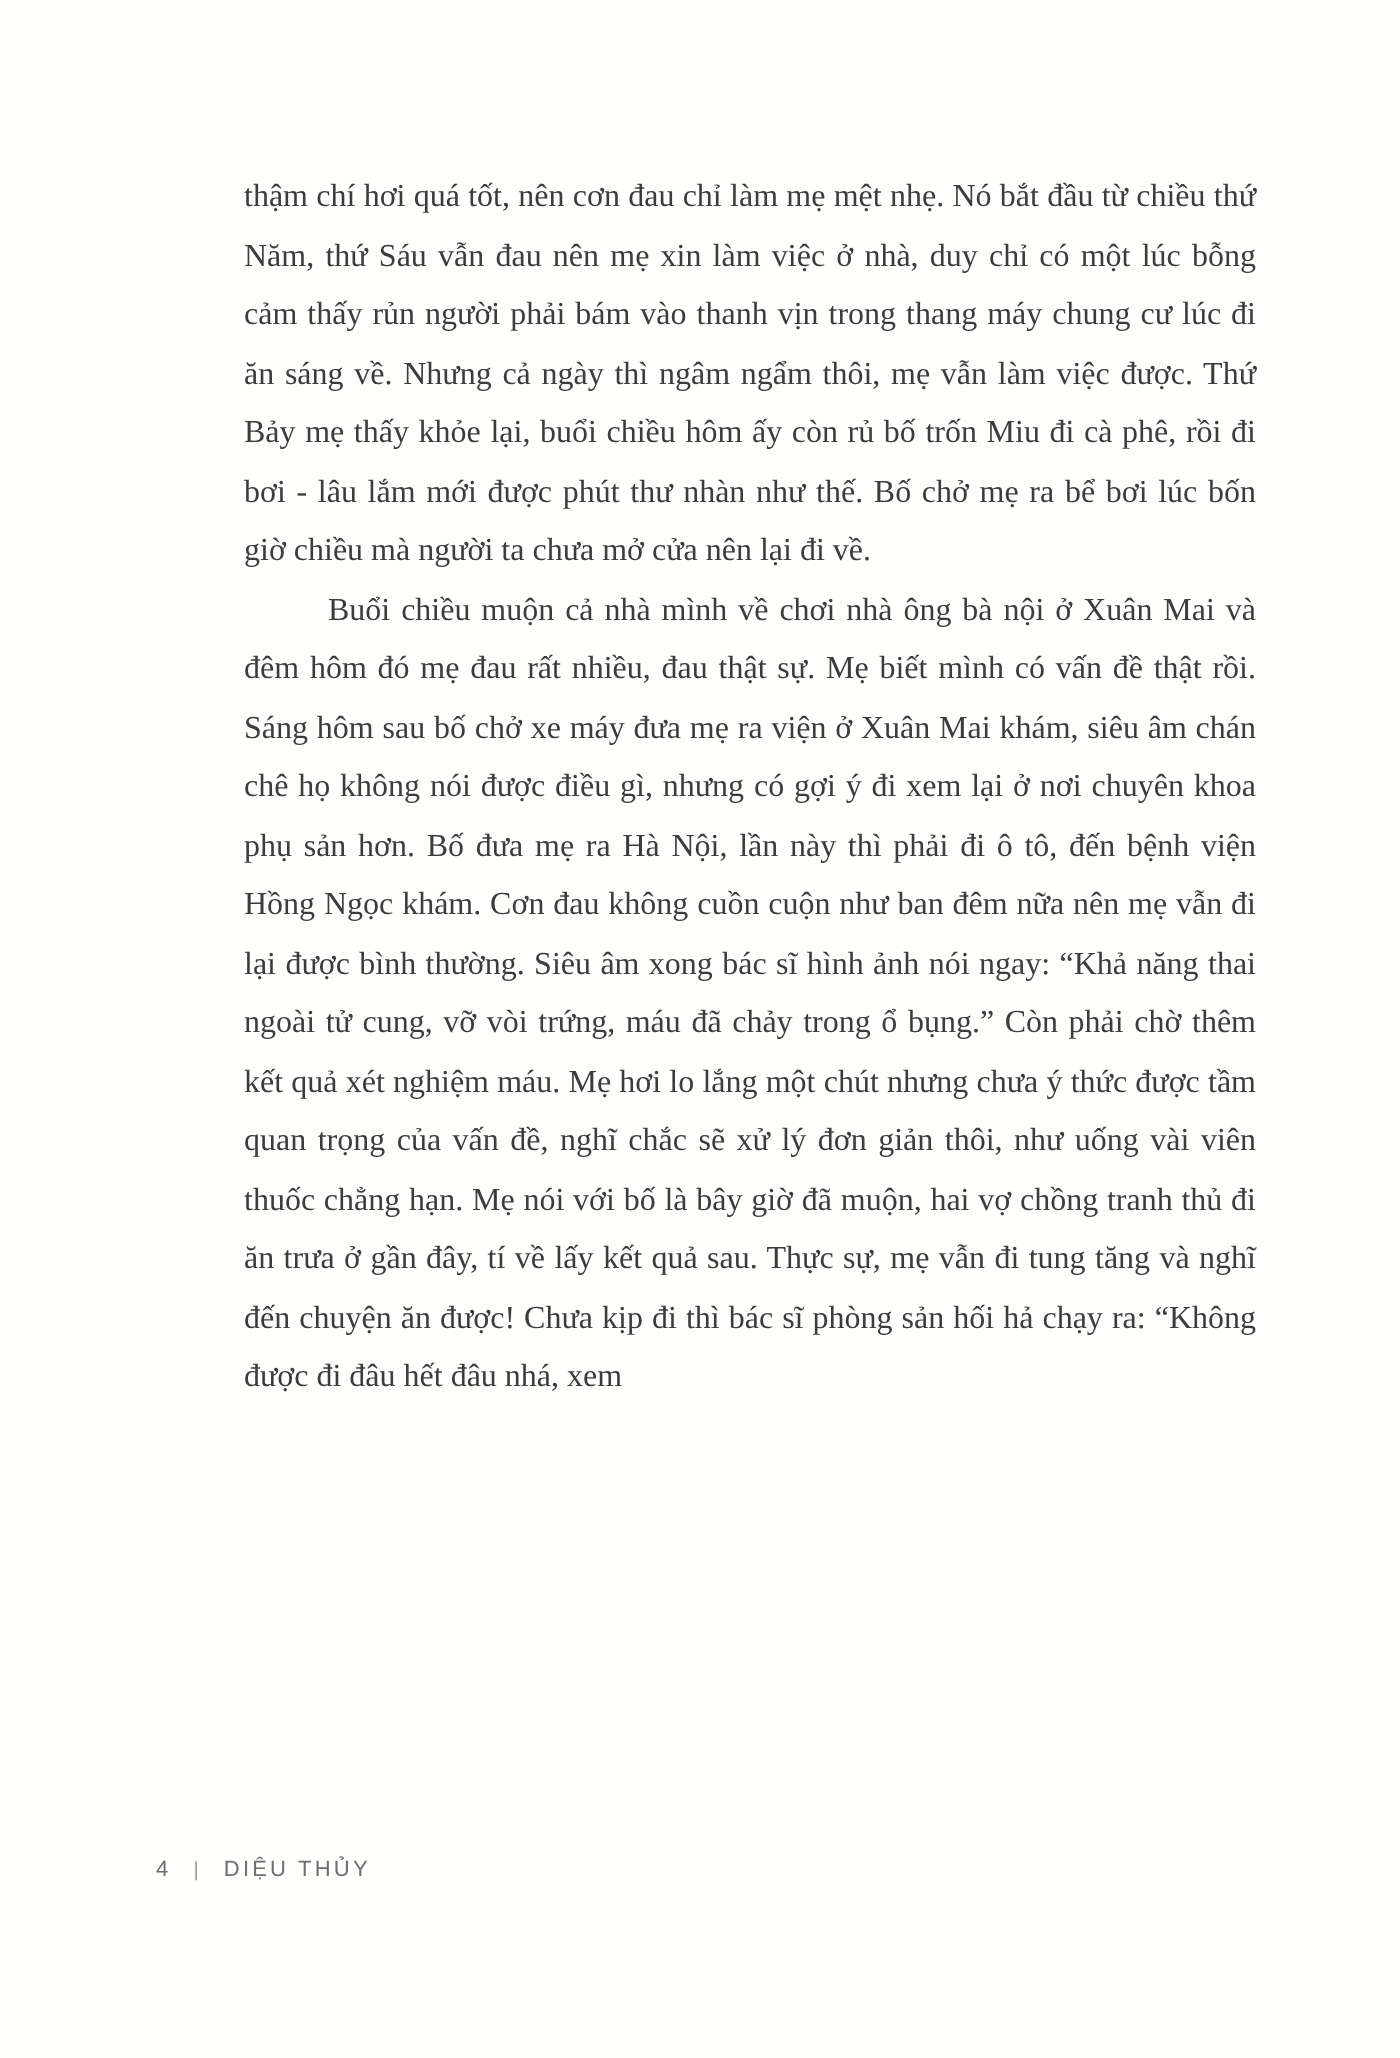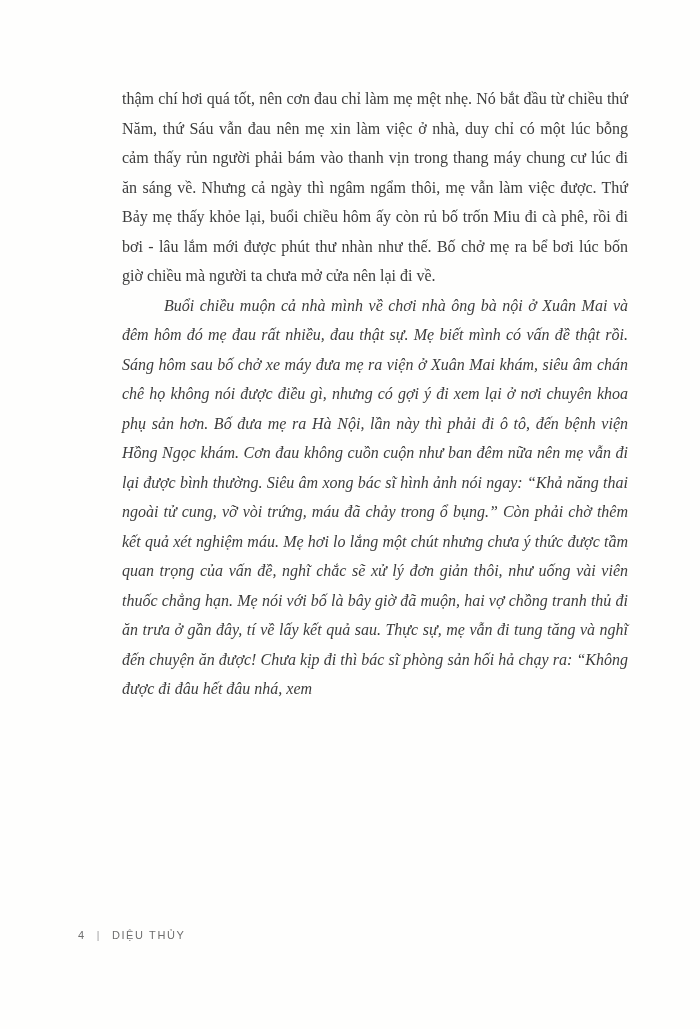--- a/index.html
+++ b/index.html
@@ -30,21 +30,20 @@
     text-align: justify;
     text-justify: inter-word;
     margin-left: 12px;
   }
   .para {
     margin: 0;
     padding: 0;
   }
   .para.indent {
     text-indent: 42px;
-    font-style: italic;
   }
   .footer {
     position: absolute;
     left: 78px;
     top: 929px;
     font-family: "Liberation Sans", "DejaVu Sans", sans-serif;
     font-size: 11px;
     color: #6e6e6e;
     letter-spacing: 1.6px;
     display: flex;

